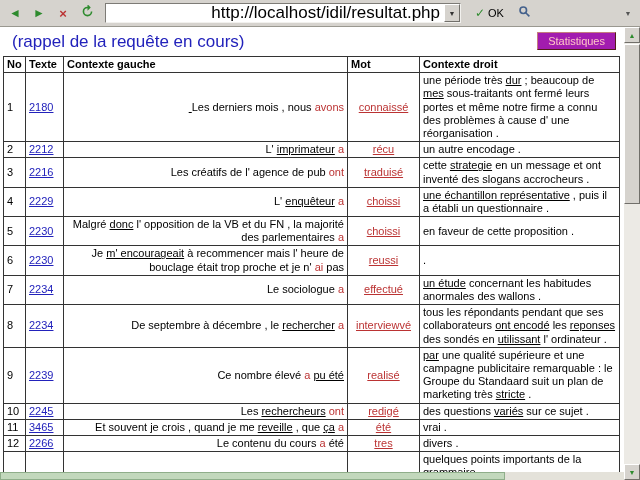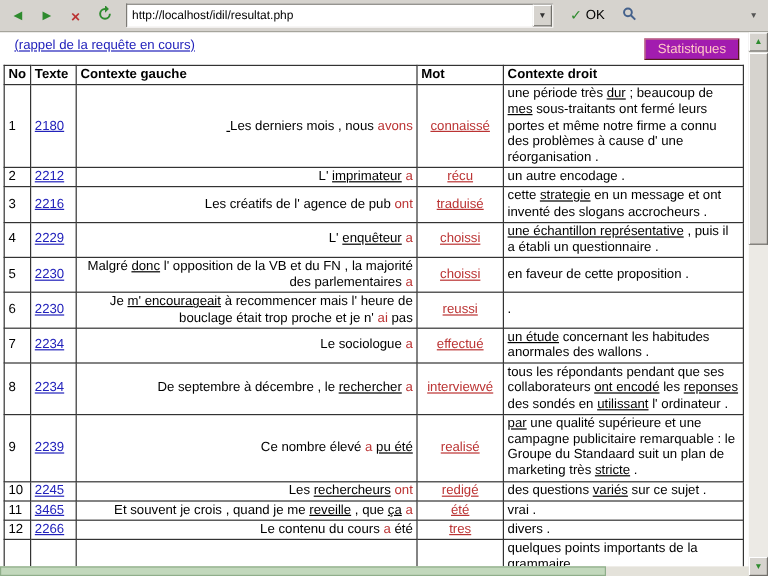--- a/index.html
+++ b/index.html
@@ -16,41 +16,41 @@
   }
   .tb-btn {
     width:22px; height:20px; display:flex; align-items:center; justify-content:center;
     font-size:12px; color:#2e8b2e; cursor:pointer; border:1px solid transparent;
   }
   .tb-btn.stop { color:#bb3333; font-weight:bold; font-size:13px; }
   .url-combo {
     display:flex; align-items:center; height:20px; width:356px; margin-left:5px;
     background:#fff; border:1px solid; border-color:#7d7b76 #f2f1ee #f2f1ee #7d7b76;
   }
-  .url-text { flex:1; padding:0 4px; font-size:10px; color:#000; white-space:nowrap; overflow:hidden; }
+  .url-text { flex:1; padding:0 4px; font-size:17px; color:#000; white-space:nowrap; overflow:hidden;text-align:right; }
   .combo-arrow {
     width:16px; height:18px; background:#d6d3ce; flex:0 0 16px;
     border:1px solid; border-color:#fff #716f6a #716f6a #fff;
     display:flex; align-items:center; justify-content:center; font-size:7px; color:#333; cursor:pointer;
   }
   .ok-btn {
     display:flex; align-items:center; gap:3px; height:20px; padding:0 7px; margin-left:4px;
     font-size:11px; color:#000; cursor:pointer; border:1px solid transparent;
   }
   .check-icon { color:#2e8b2e; font-weight:bold; font-size:12px; }
   .tb-spacer { flex:1; }
   .tb-mini { width:16px; height:16px; font-size:7px; color:#555; }
   
   .content {
     position:absolute; top:27px; left:0; width:624px; height:445px;
     overflow:hidden; background:#fff;
   }
   .page-header { display:flex; align-items:baseline; padding:5px 8px 3px 6px; }
   .page-title { font-size:20px; font-weight:bold; color:#993333; line-height:1.05; }
-  .query-link { margin-left:6px; font-size:11px; color:#2222bb; text-decoration:underline; cursor:pointer; }
+  .query-link { margin-left:6px; font-size:17px; color:#2222bb; cursor:pointer; }
   .stats-button {
     margin-left:auto; align-self:flex-start; background:#a21caf; color:#ffc6c6;
     font-size:11px; font-family:inherit; padding:2px 10px; cursor:pointer;
     border:1px solid; border-color:#c47d7d #551a1a #551a1a #c47d7d;
   }
   
   table.results { border-collapse:collapse; table-layout:fixed; width:616px; margin:1px 0 0 3px; }
   .results th, .results td {
     border:1px solid #333; padding:1px 3px; font-size:11px; line-height:1.2; vertical-align:middle;
     overflow:hidden;

